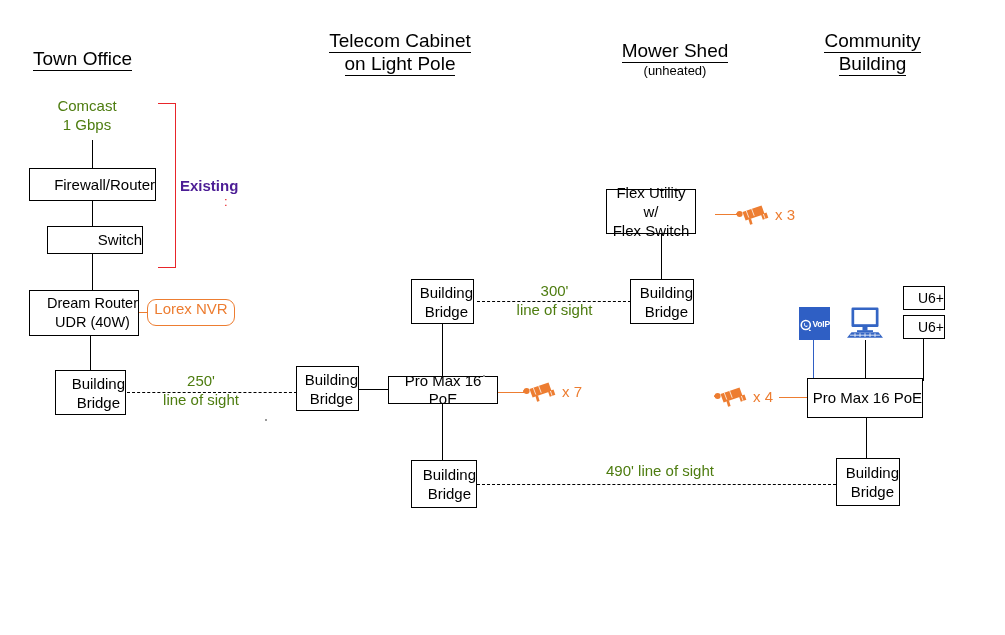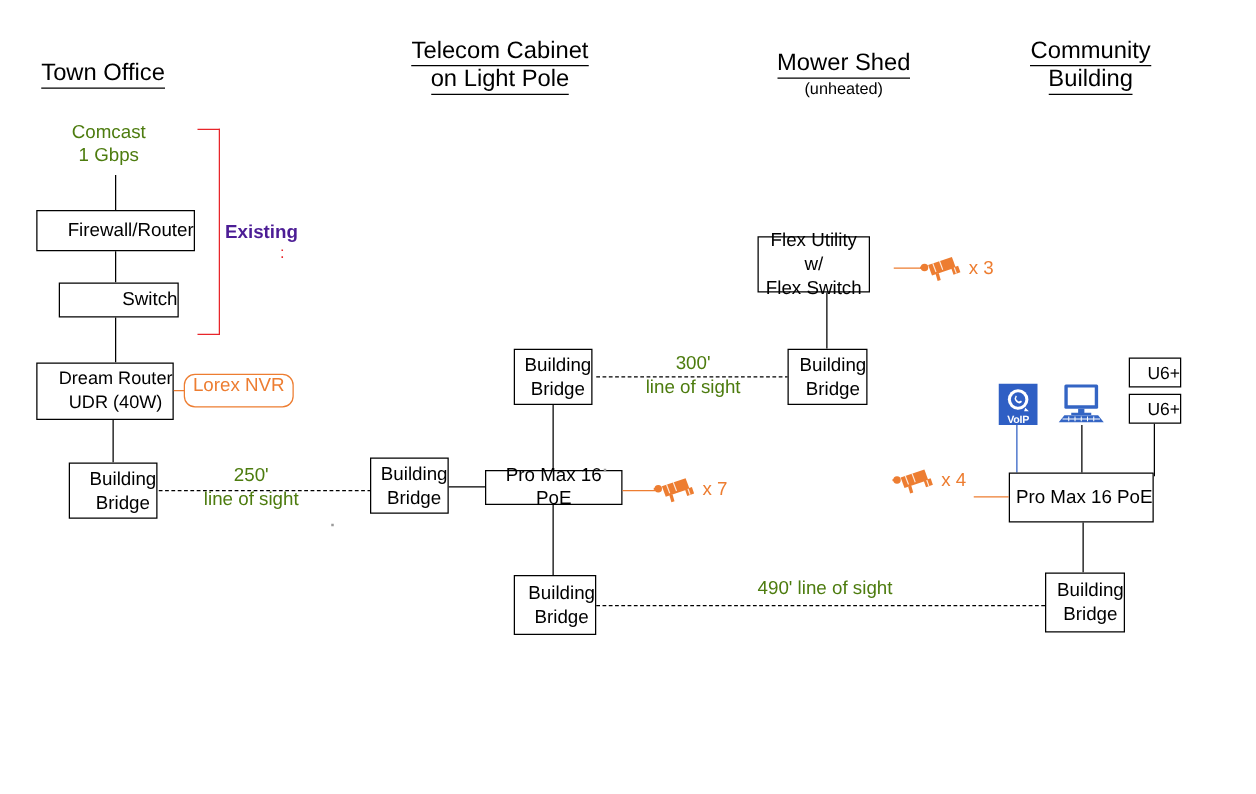--- a/index.html
+++ b/index.html
@@ -135,21 +135,21 @@
     margin-left: 6px;
     white-space: nowrap;
   }
 
   
   .voip {
     position: absolute;
     background: #2f5fc4;
     box-sizing: border-box;
     display: flex;
-    flex-direction: column;
+    flex-direction: row;
     align-items: center;
     justify-content: flex-start;
     padding-top: 2px;
   }
   .voip-text {
     color: #ffffff;
     font-size: 8.5px;
     font-weight: bold;
     line-height: 9px;
     letter-spacing: -0.2px;
@@ -374,21 +374,21 @@
   <div class="box box-sm" style="left:903px; top:315px; width:42px; height:24px;">
     <span>U6+</span>
   </div>
   <div class="vline" style="left:923px; top:339px; height:42px;"></div>
 
   <div class="box" style="left:807px; top:378px; width:116px; height:40px;">
     <span>Pro Max 16 PoE</span>
   </div>
 
   <div class="hline hline-orange" style="left:779px; top:397px; width:28px;"></div>
-  <div class="cam-group" style="left:713px; top:373px;">
+  <div class="cam-group" style="left:713px; top:385px;">
     <svg class="cam-icon" width="34" height="24" viewBox="0 0 34 24">
       <g fill="#ED7D31">
         <path d="M7.5 9.0 L26.5 2.6 L29.6 11.0 L10.6 17.4 Z"></path>
         <path d="M26.0 11.5 L31.5 9.6 L33.3 14.8 L27.8 16.7 Z"></path>
         <circle cx="4.6" cy="11.0" r="3.0"></circle>
         <rect x="1.0" y="10.3" width="4.2" height="1.6"></rect>
         <path d="M13.5 16.2 L16.0 15.4 L17.6 21.0 L15.1 21.8 Z"></path>
       </g>
       <g stroke="#ffffff" stroke-width="0.9" opacity="0.85" fill="none">
         <line x1="11.2" y1="7.6" x2="13.8" y2="14.6"></line>

